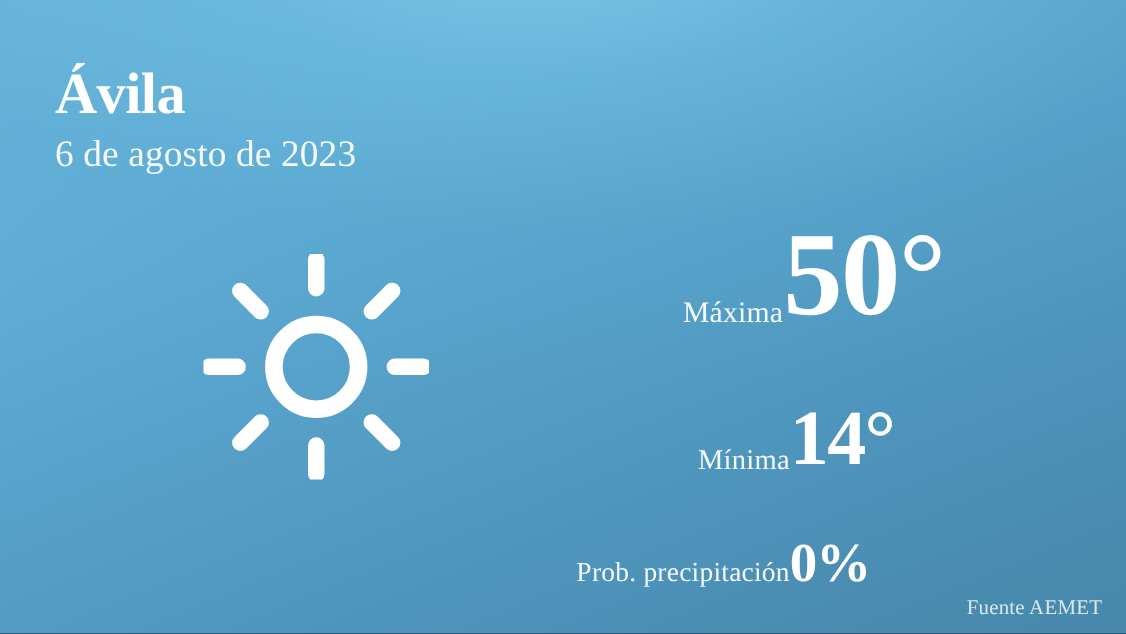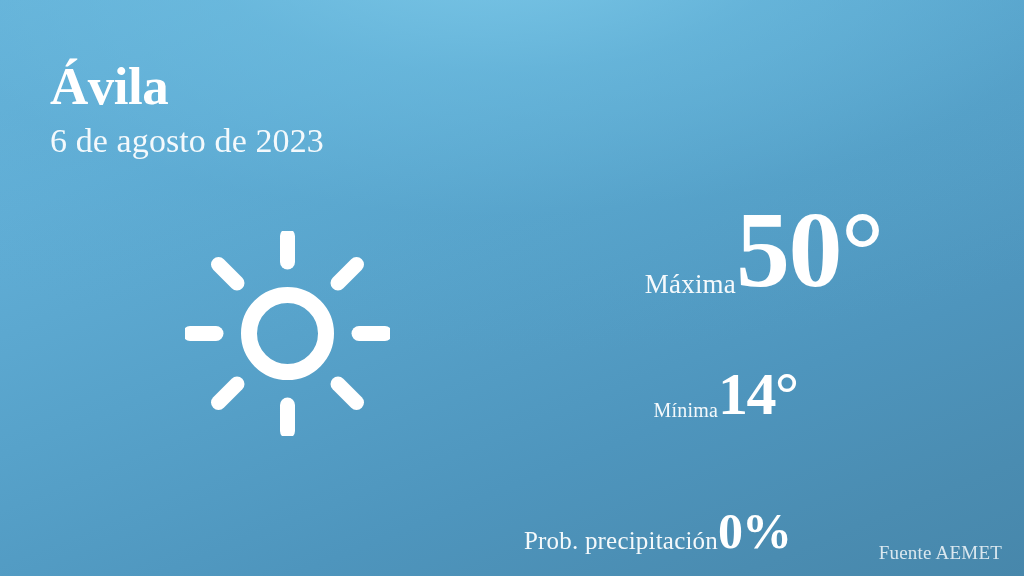--- a/index.html
+++ b/index.html
@@ -103,38 +103,38 @@
 
   .reading-value {
     font-weight: 700;
     color: #ffffff;
     letter-spacing: -1.5px;
     line-height: 1;
   }
 
   
   #row-max {
-    left: 356px;          
+    left: 332px;          
     top: 28px;
   }
   #row-max .reading-label { font-size: 27px; bottom: 4px; }
   #row-max .reading-value { font-size: 108px; }
 
   
   #row-min {
     left: 338px;
     top: 196px;
   }
-  #row-min .reading-label { font-size: 20px; bottom: 2px; }
-  #row-min .reading-value { font-size: 60px; }
+  #row-min .reading-label { font-size: 26px; bottom: 2px; }
+  #row-min .reading-value { font-size: 71px; }
 
   
   #row-precip {
     left: 338px;
-    top: 338px;
+    top: 318px;
   }
   #row-precip .reading-label { font-size: 25px; bottom: 1px; }
   #row-precip .reading-value { font-size: 50px; letter-spacing: -1px; }
 
   
   #source {
     position: absolute;
     right: 22px;
     bottom: 12px;
     font-size: 19px;

